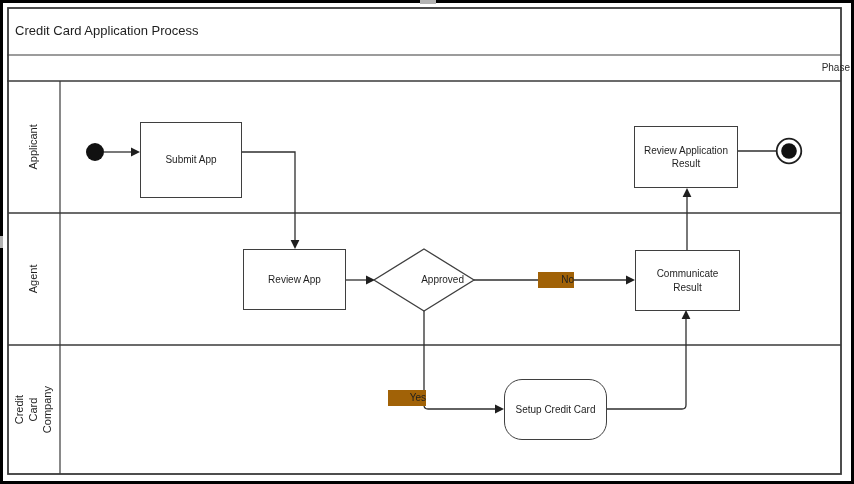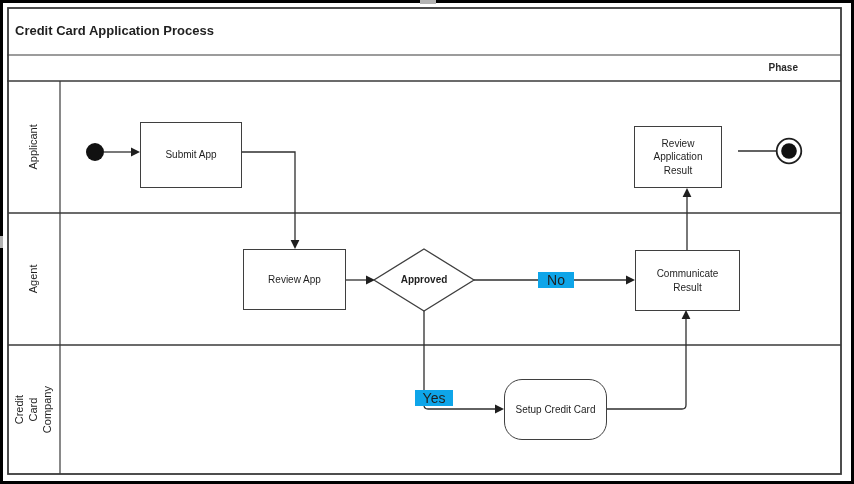--- a/index.html
+++ b/index.html
@@ -7,48 +7,48 @@
     position:relative;width:854px;height:484px;background:#ffffff;
     font-family:"Liberation Sans", sans-serif;color:#1f1f1f;overflow:hidden;
   }
   .outer-border{position:absolute;inset:0;border:3px solid #000;box-sizing:border-box;z-index:10;pointer-events:none;}
   .handle{position:absolute;background:#b3b3b3;z-index:11;}
   .handle-top{left:420px;top:0;width:16px;height:4px;}
   .handle-left{left:0;top:236px;width:3px;height:12px;}
 
   svg.overlay{position:absolute;left:0;top:0;z-index:2;}
 
-  .txt{position:absolute;z-index:3;font-weight:bold;}
+  .txt{position:absolute;z-index:3;}
   .pool-title{left:15px;top:7px;width:500px;height:48px;line-height:48px;font-size:13px;color:#1f1f1f;}
-  .phase-label{left:660px;top:55px;width:138px;height:26px;line-height:26px;font-size:10px;text-align:right;color:#2a2a2a;}
+  .phase-label{left:712px;top:55px;width:138px;height:26px;line-height:26px;font-size:10px;text-align:right;color:#2a2a2a;}
 
   .lane-label{position:absolute;left:7px;width:53px;display:flex;align-items:center;justify-content:center;z-index:3;}
   .lane-label-1{top:81px;height:132px;}
   .lane-label-2{top:213px;height:132px;}
   .lane-label-3{top:345px;height:130px;}
   .lane-label-text{display:inline-block;transform:rotate(-90deg);font-size:11px;line-height:1.25;
     max-width:96px;text-align:center;white-space:normal;color:#1f1f1f;}
 
   .task{
     position:absolute;z-index:3;background:#fff;border:1.5px solid #3f3f3f;box-sizing:border-box;
     display:flex;align-items:center;justify-content:center;text-align:center;
     font-size:10px;line-height:1.35;color:#1f1f1f;padding:2px 7px;
   }
-  .task-submit{left:140px;top:122px;width:102px;height:66px;}
+  .task-submit{left:140px;top:122px;width:102px;height:76px;}
   .task-review{left:243px;top:249px;width:103px;height:61px;}
   .task-communicate{left:635px;top:250px;width:105px;height:61px;}
-  .task-review-result{left:634px;top:126px;width:88px;height:62px;}
+  .task-review-result{left:634px;top:126px;width:104px;height:62px;}
   .task-setup{left:504px;top:379px;width:103px;height:61px;border-radius:18px;}
 
   .gateway-label{left:384px;top:270px;width:80px;height:20px;line-height:20px;
-    text-align:center;font-size:10px;z-index:3;}
+    text-align:right;font-size:10px;z-index:3;}
 
-  .edge-label{position:absolute;z-index:3;background:#0ea5e9;font-size:14px;text-align:center;color:#1f1f1f;}
+  .edge-label{position:absolute;z-index:3;background:#a16207;font-size:10px;text-align:right;color:#1f1f1f;}
   .edge-label-no{left:538px;top:272px;width:36px;height:16px;line-height:16px;}
-  .edge-label-yes{left:415px;top:390px;width:38px;height:16px;line-height:16px;}
+  .edge-label-yes{left:388px;top:390px;width:38px;height:16px;line-height:16px;}
 </style>
 </head>
 <body>
 
 <div class="canvas">
 
   <svg class="overlay" width="854" height="484" viewBox="0 0 854 484">
 
     <rect x="8" y="8" width="833" height="466" fill="none" stroke="#3a3a3a" stroke-width="1.8"></rect>
     <line x1="7" y1="55" x2="841" y2="55" stroke="#3a3a3a" stroke-width="1.2"></line>

